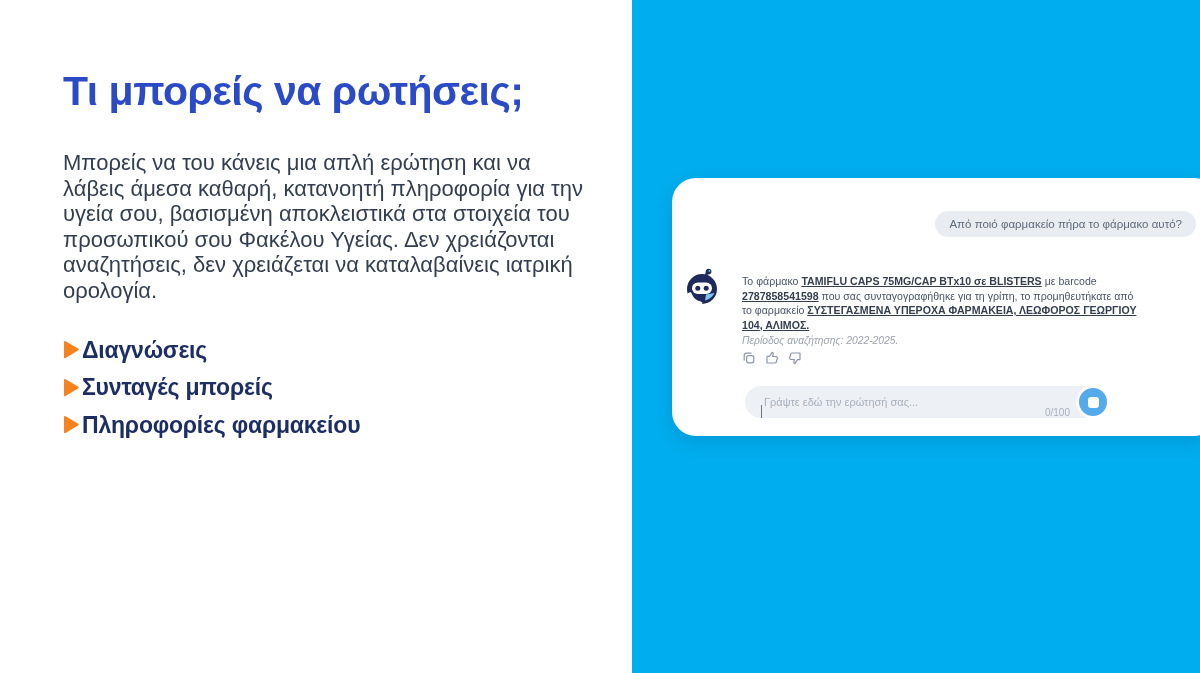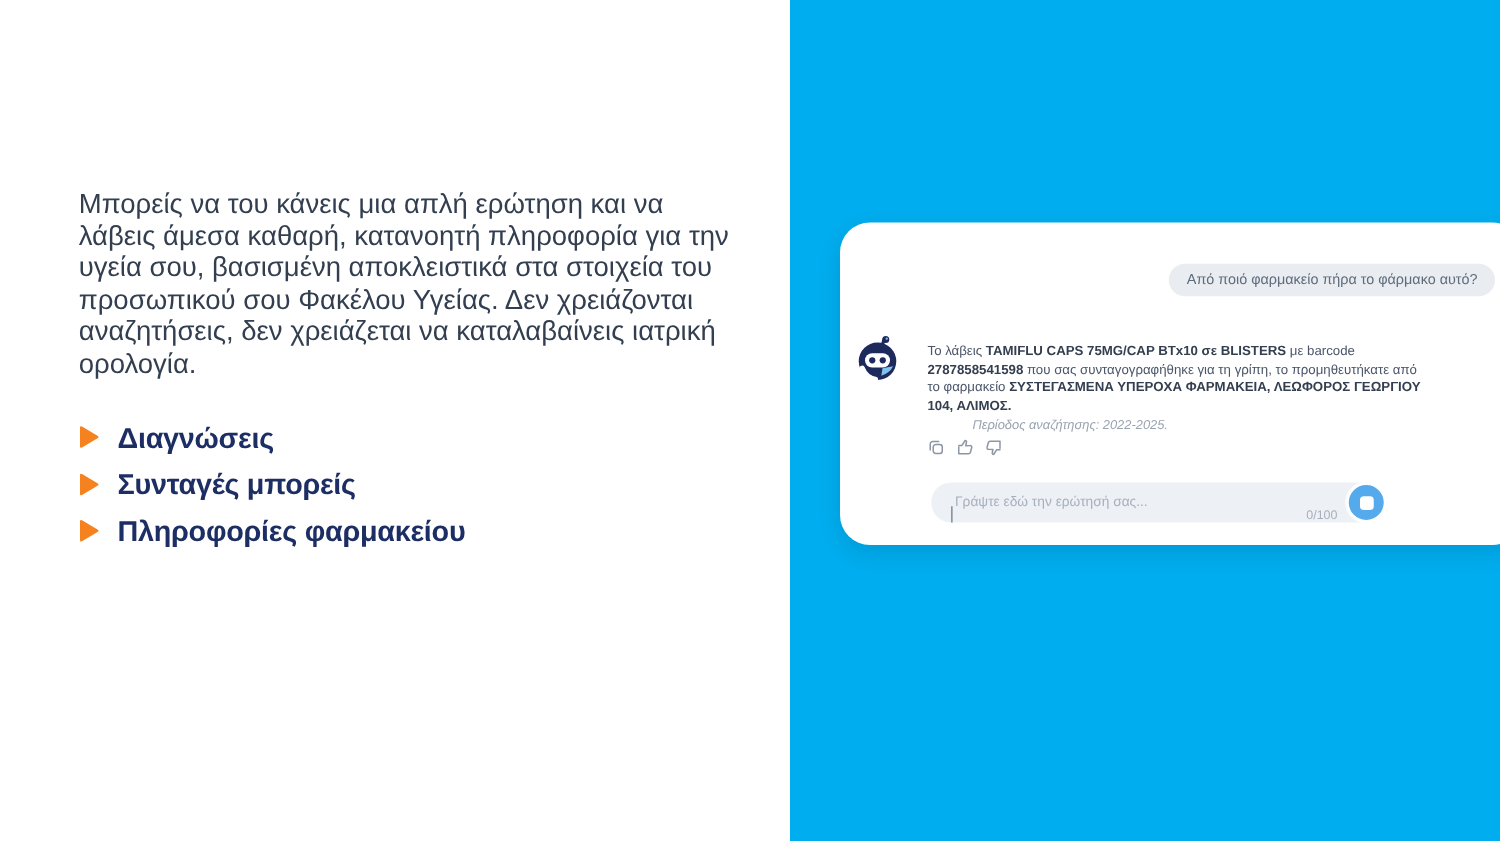--- a/index.html
+++ b/index.html
@@ -13,21 +13,21 @@
   .heading {
     position: absolute; left: 63px; top: 68px; width: 540px;
     font-size: 41px; font-weight: bold; letter-spacing: -0.5px;
     color: #2B4AC6;
   }
   .intro {
     position: absolute; left: 63px; top: 150px; width: 532px;
     font-size: 22px; line-height: 25.5px; color: #333F50;
   }
   .bullet-list { position: absolute; left: 63px; top: 335px; list-style: none; }
-  .bullet-item { display: flex; align-items: center; gap: 14px; height: 30px; margin-bottom: 7.5px; }
+  .bullet-item { display: flex; align-items: center; gap: 2px; height: 30px; margin-bottom: 7.5px; }
   .bullet-arrow { width: 17px; height: 20px; flex: 0 0 17px; display: inline-block; }
   .bullet-label { font-size: 23px; font-weight: bold; color: #1C2E63; letter-spacing: -0.2px; }
 
   
   .right-panel { position: absolute; left: 632px; top: 0; width: 568px; height: 673px; background: #00AEEF; }
 
   .chat-card {
     position: absolute; left: 40px; top: 178px; width: 546px; height: 258px;
     background: #ffffff; border-radius: 24px;
     box-shadow: 0 6px 20px rgba(0, 70, 110, 0.20);
@@ -36,22 +36,22 @@
   .user-bubble {
     position: absolute; right: 22px; top: 33px;
     background: #E9ECF1; border-radius: 14px;
     padding: 7px 14px; max-width: 320px;
     font-size: 11.5px; color: #5F6B7A; white-space: nowrap;
   }
 
   .bot-row { position: absolute; left: 12px; top: 88px; width: 470px; }
   .bot-avatar { position: absolute; left: 0; top: 2px; width: 36px; height: 38px; }
   .bot-message { position: absolute; left: 58px; top: 8px; width: 404px; font-size: 10.6px; line-height: 14.5px; color: #4A5568; }
-  .bot-message b { color: #333E4F; }
-  .bot-period-note { margin-top: 2px; font-size: 10.3px; font-style: italic; color: #9AA3B0; margin-left: 36px; }
+  .bot-message b { color: #333E4F; text-decoration: underline; }
+  .bot-period-note { margin-top: 2px; font-size: 10.3px; font-style: italic; color: #9AA3B0; }
   .bot-actions { position: absolute; left: 58px; top: 85px; display: flex; gap: 9px; }
   .action-btn { width: 14px; height: 14px; cursor: pointer; display: inline-block; }
 
   .input-bar {
     position: absolute; left: 73px; top: 208px; width: 362px; height: 32px;
     background: #EDF0F5; border-radius: 16px;
     display: flex; align-items: flex-end;
   }
   .input-caret { width: 1px; height: 13px; background: #6B7686; margin-left: 16px; }
   .chat-input {
@@ -69,20 +69,21 @@
     cursor: pointer; box-shadow: 0 0 0 1px rgba(255,255,255,0.6);
   }
   .send-button .stop-square { width: 11px; height: 11px; border-radius: 3px; background: #ffffff; }
 </style>
 </head>
 <body>
 
 <div class="stage">
 
   <div class="left-panel">
+    <h1 class="heading">Τι μπορείς να ρωτήσεις;</h1>
     <p class="intro">Μπορείς να του κάνεις μια απλή ερώτηση και να λάβεις άμεσα καθαρή, κατανοητή πληροφορία για την υγεία σου, βασισμένη αποκλειστικά στα στοιχεία του προσωπικού σου Φακέλου Υγείας. Δεν χρειάζονται αναζητήσεις, δεν χρειάζεται να καταλαβαίνεις ιατρική ορολογία.</p>
 
     <ul class="bullet-list">
       <li class="bullet-item">
         <span class="bullet-arrow">
           <svg width="17" height="20" viewBox="0 0 17 20">
               <path d="M1 2 Q1 0.5 2.6 1.2 L15 8.6 Q16.6 9.6 15 10.6 L2.6 18 Q1 18.8 1 17.2 Z" fill="#F5821F"></path>
             </svg>
         </span>
         <span class="bullet-label">Διαγνώσεις</span>
@@ -125,21 +126,21 @@
 
             <path d="M5.8 26.5 a14.5 14.5 0 0 0 10.5 9" stroke="#ffffff" stroke-width="4.2" fill="none" stroke-linecap="round"></path>
 
             <rect x="8" y="14.5" width="20" height="11.5" rx="5.7" fill="#ffffff"></rect>
             <circle cx="13.8" cy="20.2" r="2.5" fill="#1E2A5C"></circle>
             <circle cx="22.2" cy="20.2" r="2.5" fill="#1E2A5C"></circle>
           </svg>
         </span>
 
         <div class="bot-message">
-          <span>Το λάβεις </span><b>TAMIFLU CAPS 75MG/CAP BTx10 σε BLISTERS</b><span> με barcode </span><b>2787858541598</b><span> που σας συνταγογραφήθηκε για τη γρίπη, το προμηθευτήκατε από το φαρμακείο </span><b>ΣΥΣΤΕΓΑΣΜΕΝΑ ΥΠΕΡΟΧΑ ΦΑΡΜΑΚΕΙΑ, ΛΕΩΦΟΡΟΣ ΓΕΩΡΓΙΟΥ 104, ΑΛΙΜΟΣ.</b>
+          <span>Το φάρμακο </span><b>TAMIFLU CAPS 75MG/CAP BTx10 σε BLISTERS</b><span> με barcode </span><b>2787858541598</b><span> που σας συνταγογραφήθηκε για τη γρίπη, το προμηθευτήκατε από το φαρμακείο </span><b>ΣΥΣΤΕΓΑΣΜΕΝΑ ΥΠΕΡΟΧΑ ΦΑΡΜΑΚΕΙΑ, ΛΕΩΦΟΡΟΣ ΓΕΩΡΓΙΟΥ 104, ΑΛΙΜΟΣ.</b>
           <div class="bot-period-note">Περίοδος αναζήτησης: 2022-2025.</div>
         </div>
 
         <div class="bot-actions">
           <span class="action-btn">
             <svg width="14" height="14" viewBox="0 0 14 14" fill="none" stroke="#8C96A5" stroke-width="1.2">
               <rect x="4.6" y="4.6" width="7.2" height="7.2" rx="2"></rect>
               <path d="M9.4 2.2 H4.2 a2 2 0 0 0 -2 2 V9.4"></path>
             </svg>
           </span>

